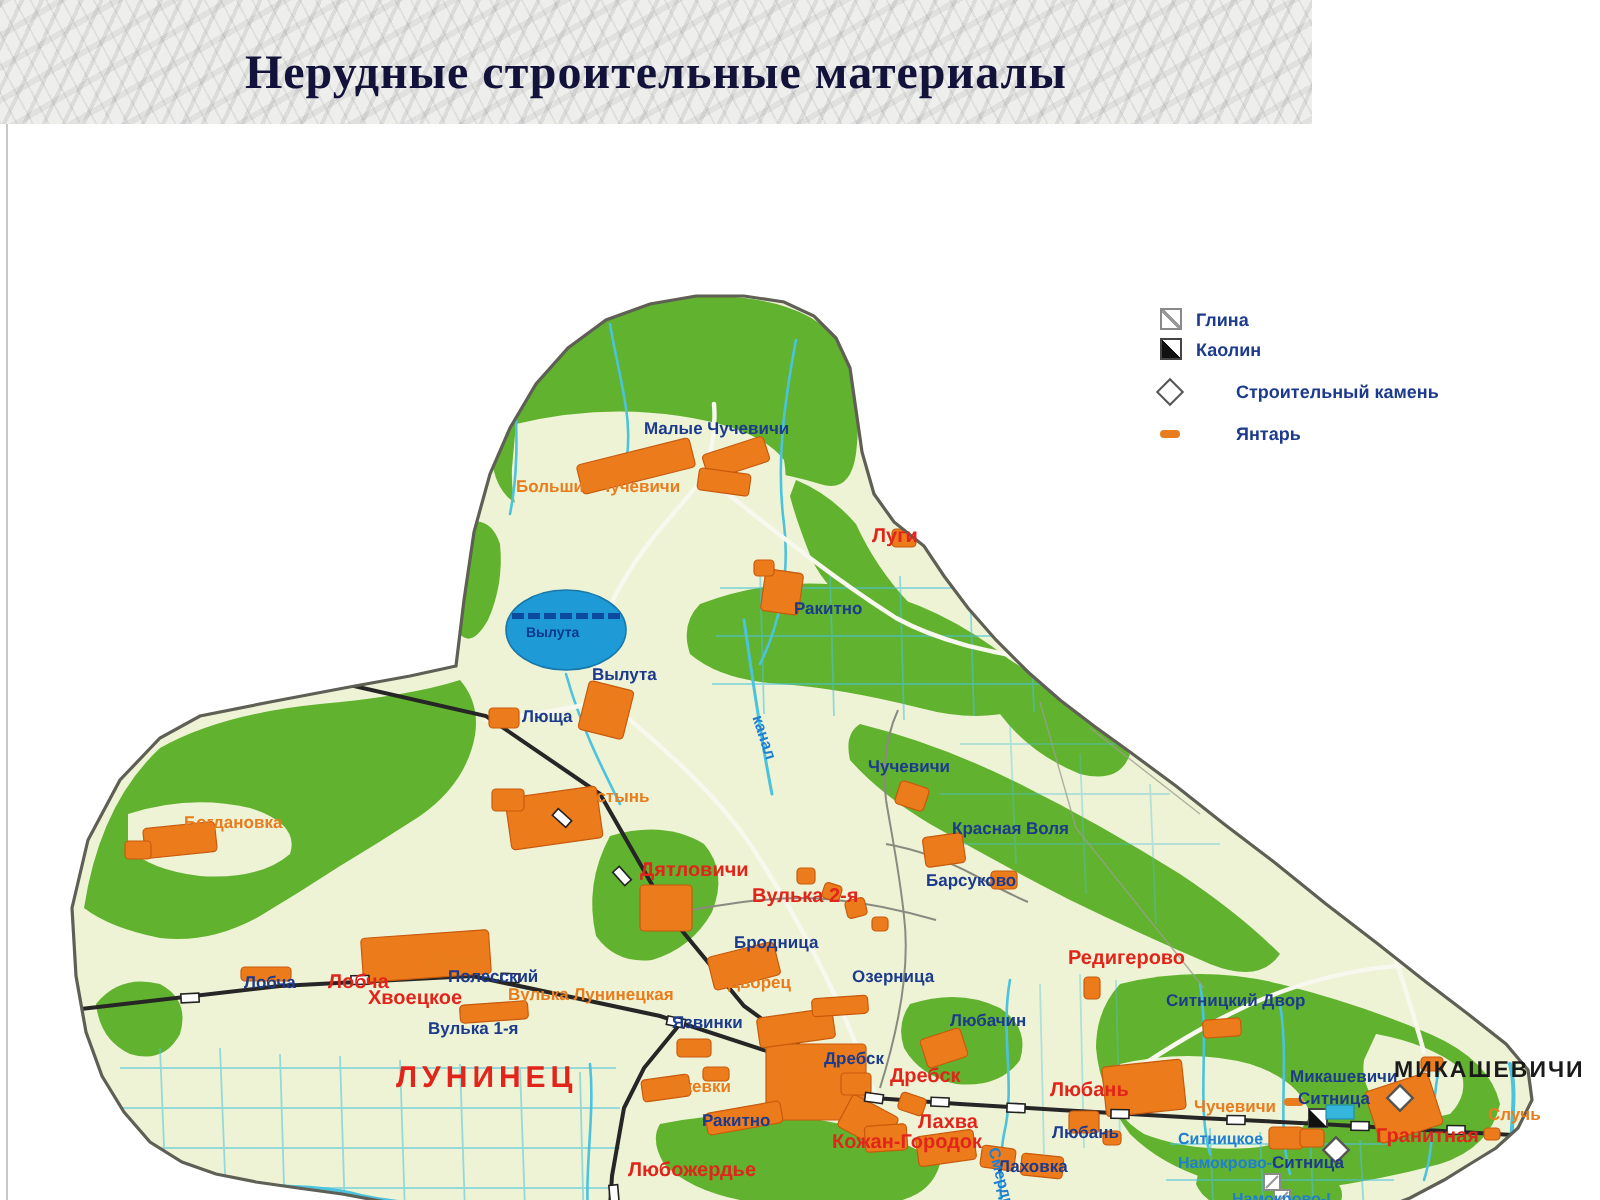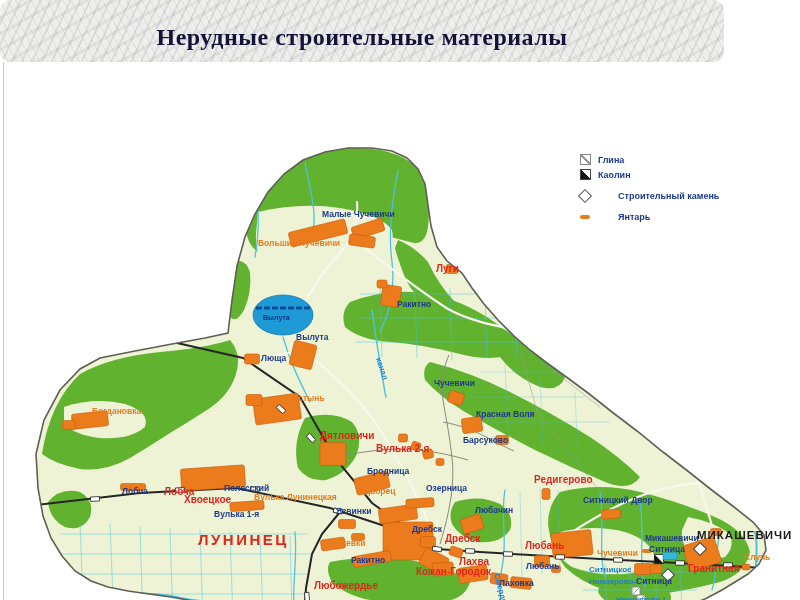--- a/index.html
+++ b/index.html
@@ -1,24 +1,24 @@
 <!DOCTYPE html>
 <html style="--title: #12123a; --land: #eef3d6; --forest: #61b22e; --water: #4cc3dc; --lake: #1e9ad6; --town: #ec7b1c; --town_border: #c85a0c; --rail: #262626; --road: #f8f8ee; --road_gray: #8a8a80; --boundary: #5f5f55; --label_navy: #1c3b8c; --label_red: #e1251b; --label_orange: #e87d1e; --label_water: #1f7fd0;"><head>
 <meta charset="utf-8">
 <style>
   html,body{margin:0;padding:0;background:#fff;}
   .stage{position:relative;width:800px;height:600px;overflow:hidden;background:#fff;
          font-family:"Liberation Sans",sans-serif;}
   
-  .top-band{position:absolute;left:0;top:0;width:724px;height:62px;
+  .top-band{position:absolute;left:0;top:0;width:656px;height:62px;
     background-color:#eeeeec;
     background-image:
       repeating-linear-gradient(115deg, rgba(110,110,118,.14) 0 2px, transparent 2px 9px),
       repeating-linear-gradient(62deg, rgba(100,100,110,.10) 0 1px, transparent 1px 7px),
-      repeating-linear-gradient(150deg, rgba(90,90,96,.09) 0 3px, transparent 3px 14px); border-radius: 10px;}
+      repeating-linear-gradient(150deg, rgba(90,90,96,.09) 0 3px, transparent 3px 14px);}
   .slide-title{margin:0;padding-top:24px;text-align:center;
     font-family:"Liberation Serif",serif;font-weight:bold;font-size:24px;
     color:var(--title,#12123a);letter-spacing:.5px;}
   .content{position:absolute;left:0;top:62px;width:800px;height:538px;background:#fff;}
   .edge-line{position:absolute;left:3px;top:62px;width:1px;height:538px;background:#c9c9c9;}
   #map-svg{position:absolute;left:0;top:0;}
   
   #labels-layer{position:absolute;left:0;top:0;width:800px;height:600px;}
   .lbl{position:absolute;font-weight:bold;white-space:nowrap;line-height:1;
        transform:translate(0,-50%);transform-origin:left center;}

